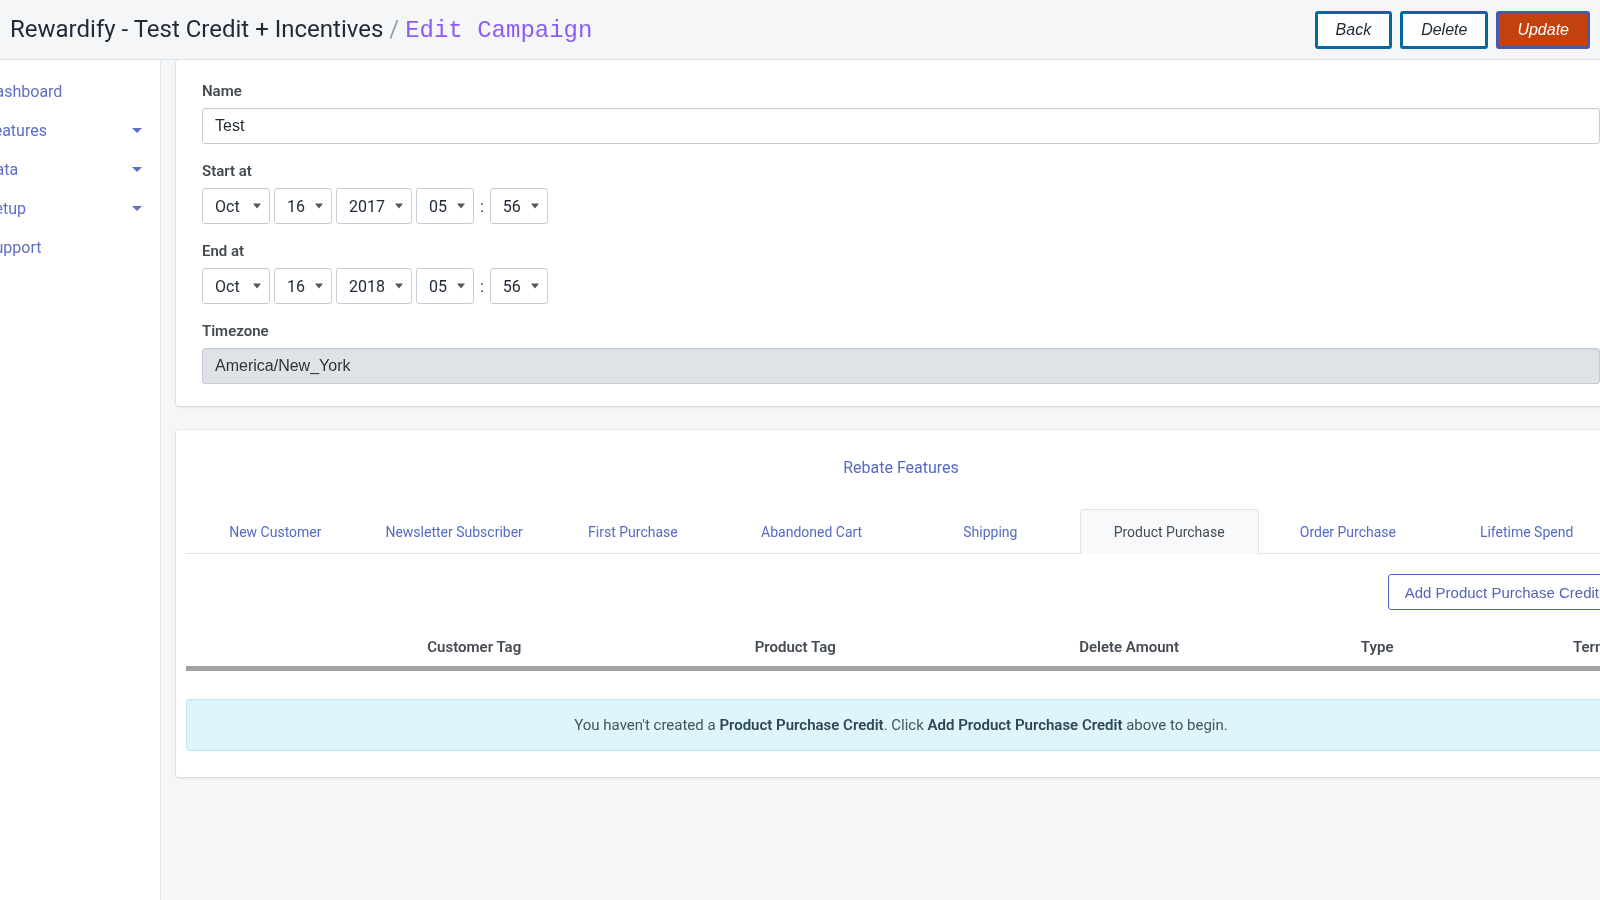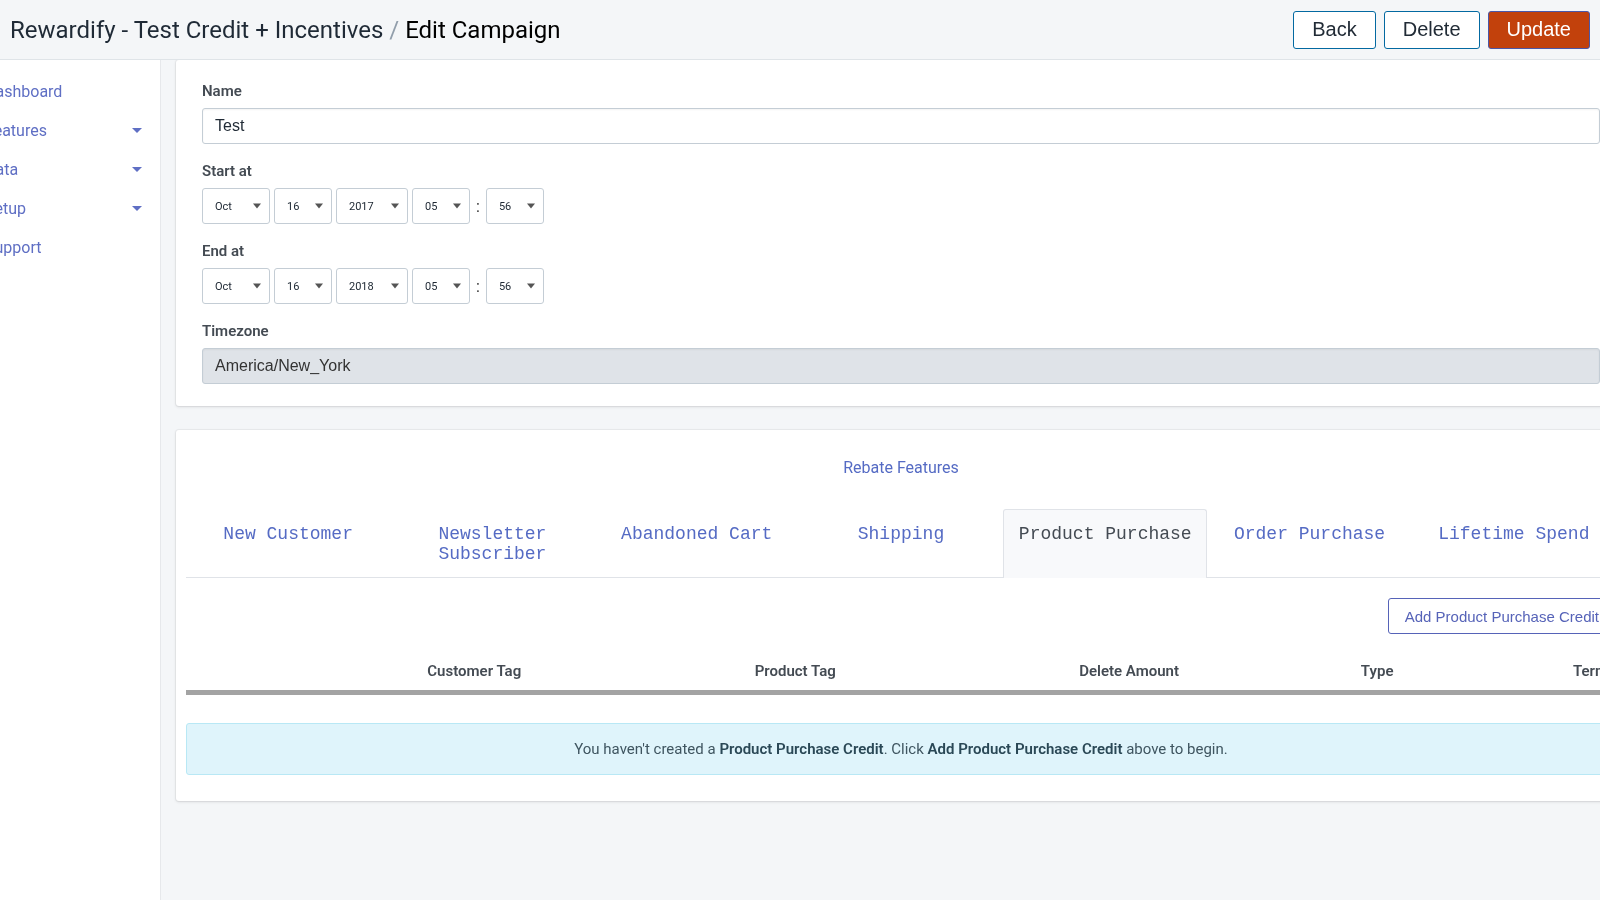--- a/index.html
+++ b/index.html
@@ -22,34 +22,35 @@
     align-items: center;
     padding: 0 10px;
   }
   .topbar .title {
     font-size: 24px;
     font-weight: 400;
     color: #1f2a36;
     flex: 1;
   }
   .topbar .title .sep { color: #919eab; }
-  .topbar .title .crumb { color: #000000; }
+  .topbar .title .crumb { color: #8b5cf6; font-family: Liberation Mono, monospace; }
   .topbar .actions { display: flex; gap: 8px; }
   .btn {
     height: 38px;
     padding: 0 18px;
-    border: 1px solid #0369a1;
-    background: #fff;
-    border-radius: 3px;
-    font-size: 20px;
+    border: 3px solid #0369a1;
+    background: #fff;
+    border-radius: 3px;
+    font-size: 16px;
     color: #212b36;
     cursor: pointer;
     display: inline-flex;
     align-items: center;
     justify-content: center;
+    font-style: italic;
   }
   .btn.primary {
     background: #c2410c;
     border-color: #4b57a8;
     color: #fff;
   }
 
   
   .main {
     display: flex;
@@ -119,21 +120,21 @@
   }
 
   .select-row { display: flex; align-items: center; gap: 4px; }
   .select {
     position: relative;
     height: 36px;
     border: 1px solid #c4cdd5;
     border-radius: 3px;
     background: #fff;
     padding: 0 26px 0 12px;
-    font-size: 11px;
+    font-size: 16px;
     color: #212b36;
     display: inline-flex;
     align-items: center;
     cursor: pointer;
     min-width: 58px;
   }
   .select.w-month { min-width: 68px; }
   .select.w-year  { min-width: 72px; }
   .select .arrow {
     position: absolute;
@@ -169,27 +170,26 @@
   
   .subtabs {
     display: flex;
     border-bottom: 1px solid #e0e3e8;
     margin-bottom: 20px;
   }
   .subtab {
     flex: 1;
     text-align: center;
     padding: 14px 8px;
-    font-size: 18px;
+    font-size: 14px;
     color: #556bc4;
     cursor: pointer;
     border: 1px solid transparent;
     border-bottom: none;
     margin-bottom: -1px;
-    font-family: Liberation Mono, monospace;
   }
   .subtab.active {
     color: #444b53;
     background: #f8f9fb;
     border-color: #e0e3e8;
     border-radius: 3px 3px 0 0;
   }
 
   .action-row {
     display: flex;
@@ -340,20 +340,21 @@
 
     <div class="card" style="padding:16px 10px 26px 10px;">
 
       <div class="tabs-big">
         <div class="tab-big">Rebate Features</div>
       </div>
 
       <div class="subtabs">
         <div class="subtab">New Customer</div>
         <div class="subtab">Newsletter Subscriber</div>
+        <div class="subtab">First Purchase</div>
         <div class="subtab">Abandoned Cart</div>
         <div class="subtab">Shipping</div>
         <div class="subtab active">Product Purchase</div>
         <div class="subtab">Order Purchase</div>
         <div class="subtab">Lifetime Spend</div>
       </div>
 
       <div class="action-row">
         <button class="btn-outline">Add Product Purchase Credit</button>
       </div>

